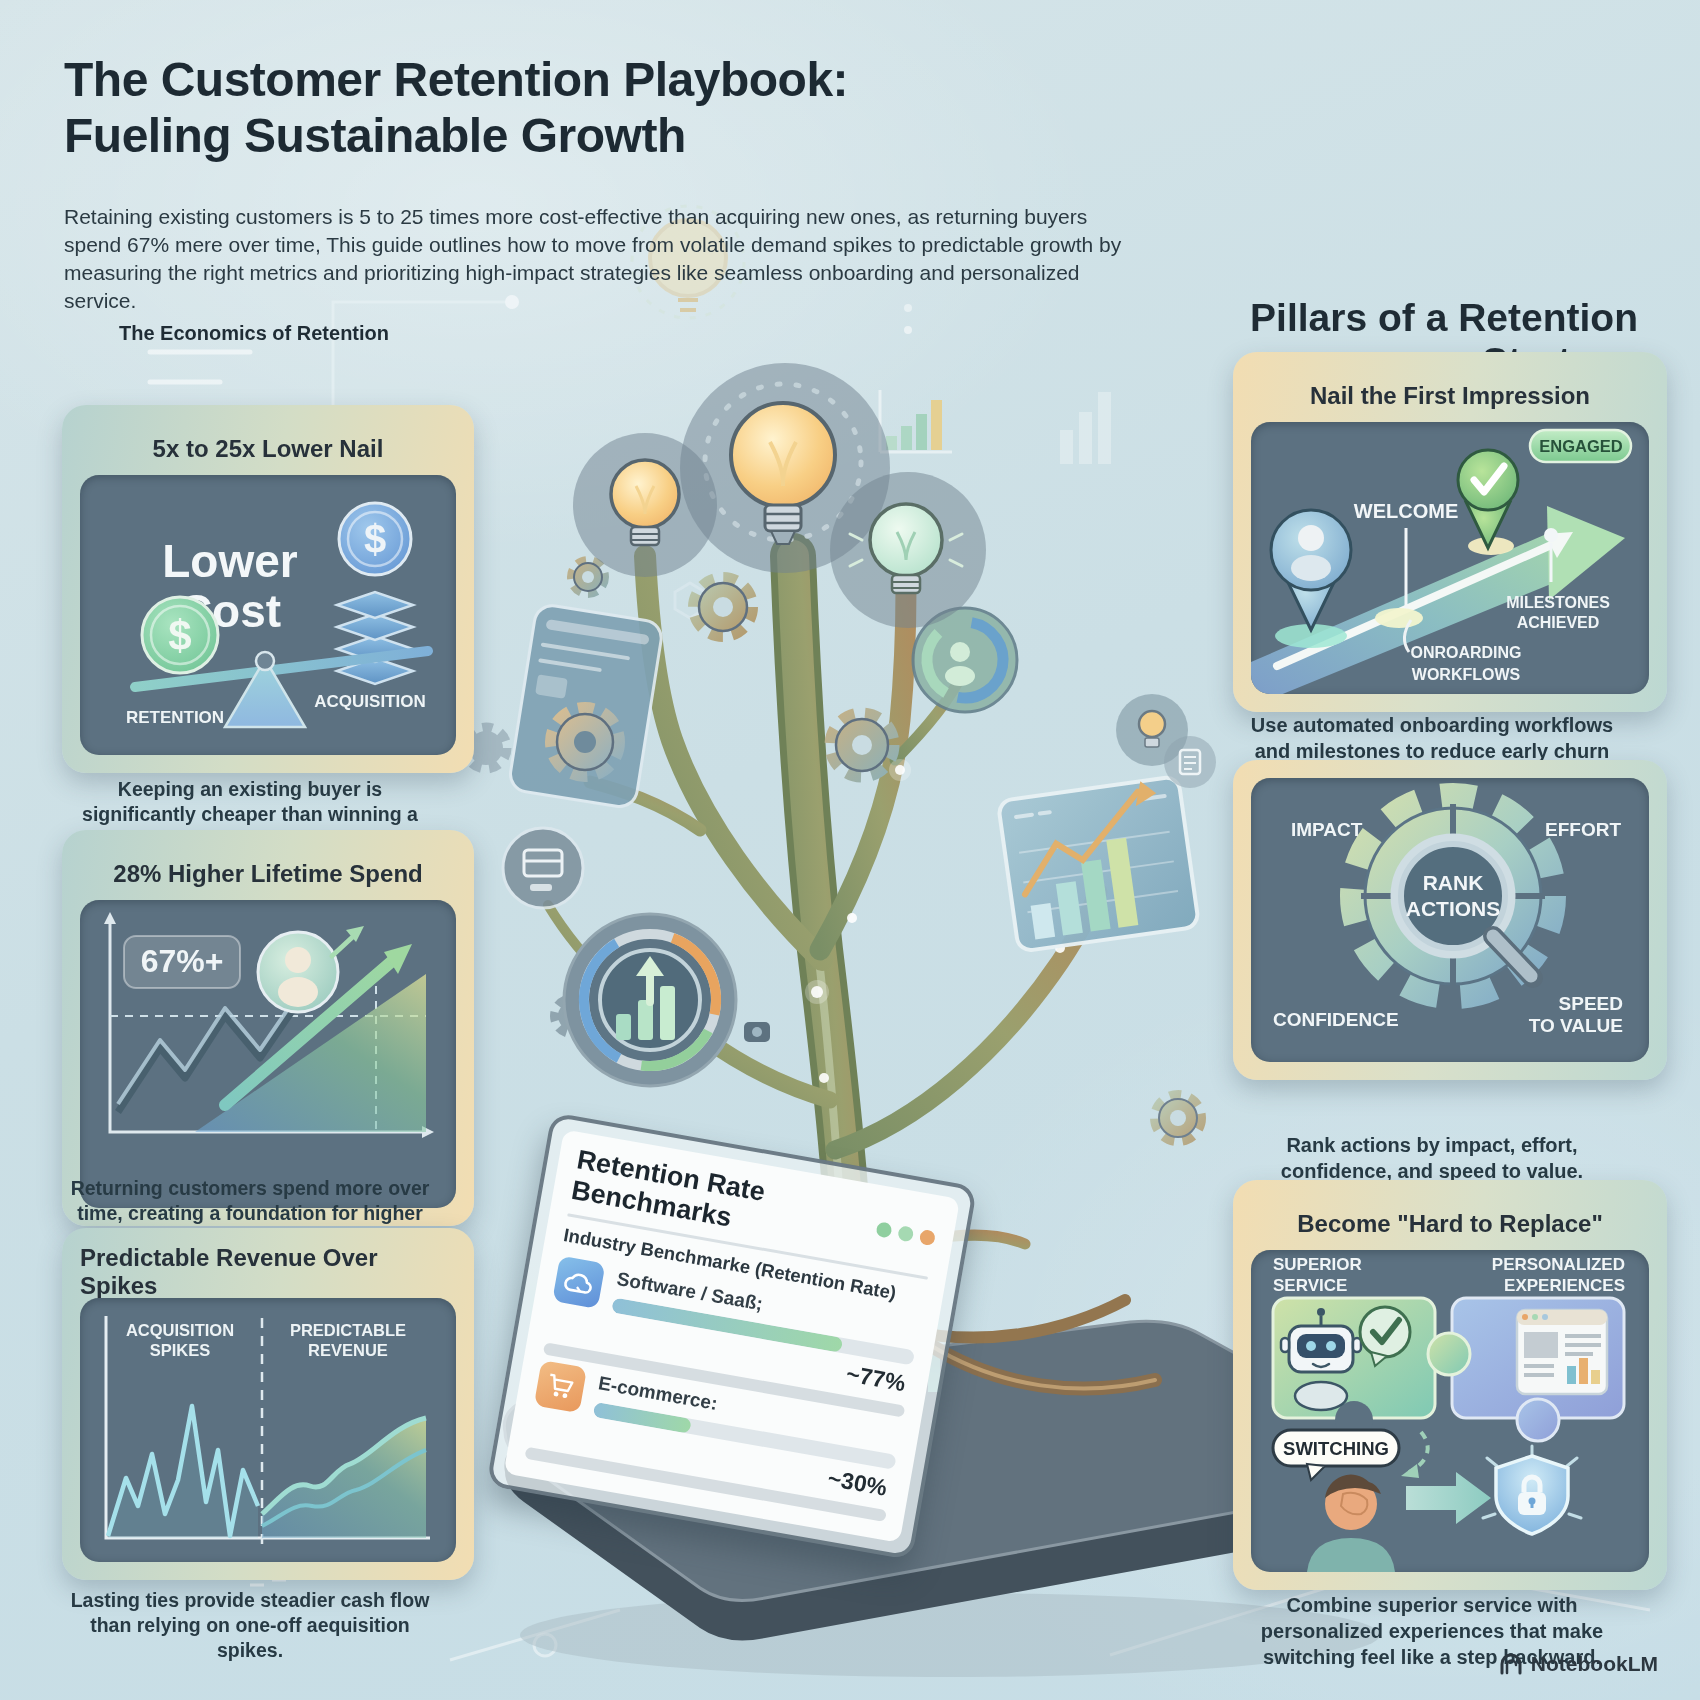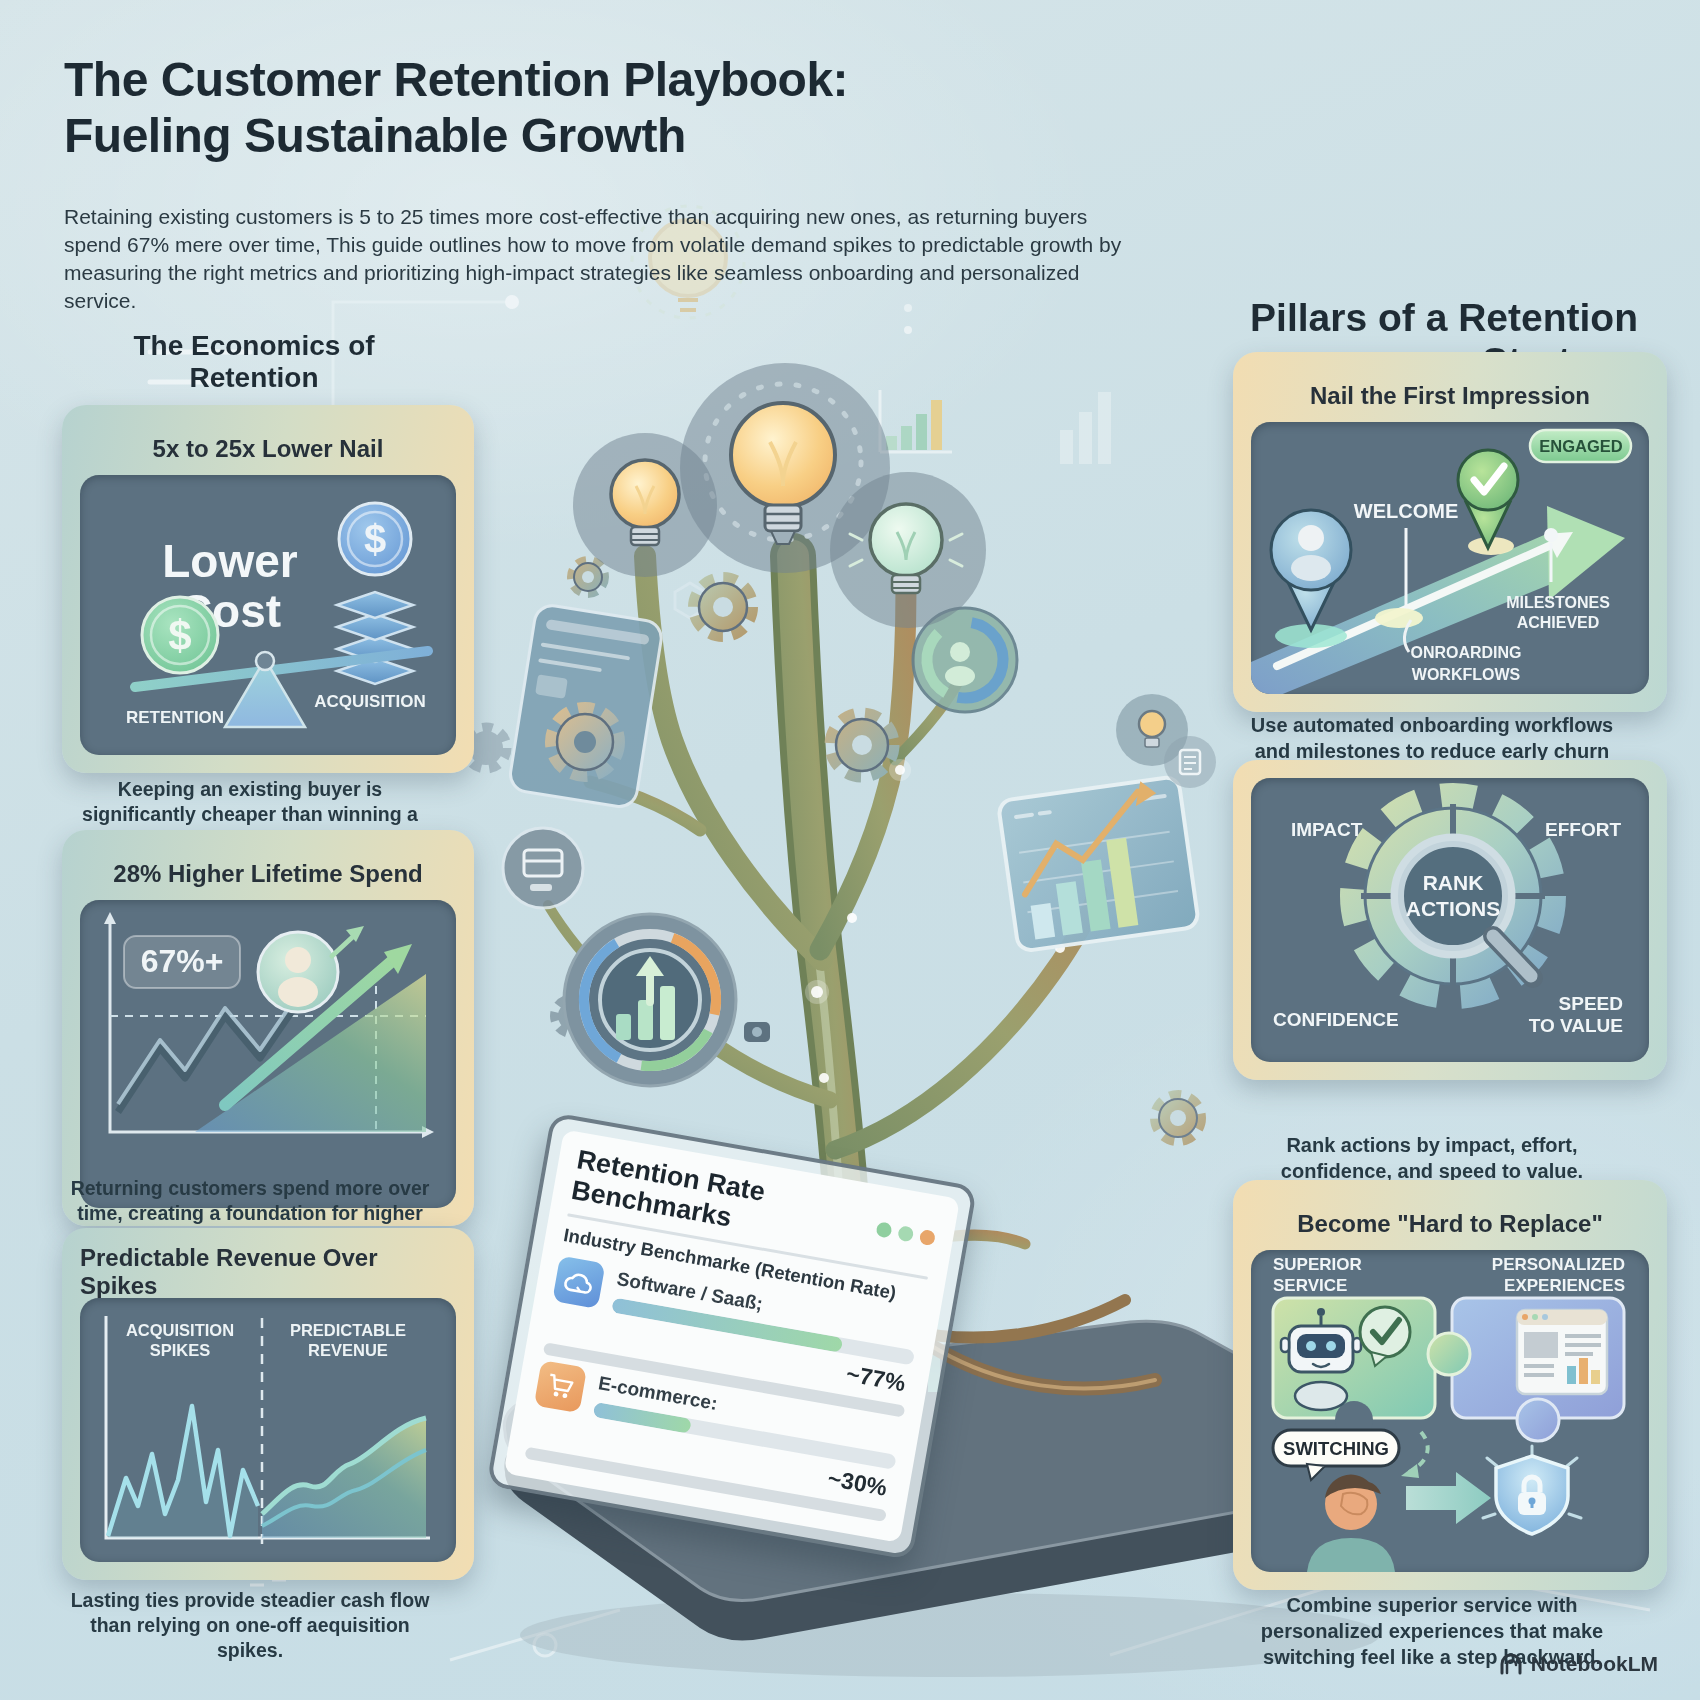--- a/index.html
+++ b/index.html
@@ -8,21 +8,21 @@
     background:
       radial-gradient(900px 500px at 28% 12%, rgba(255,255,255,.30), rgba(255,255,255,0) 70%),
       radial-gradient(800px 600px at 85% 80%, rgba(255,255,255,.18), rgba(255,255,255,0) 70%),
       linear-gradient(160deg,#d6e5e9 0%,#cbdfe5 45%,#c6dde6 100%);}
   .abs{position:absolute;}
   
   #page-title{left:64px;top:52px;width:1200px;font-size:48px;line-height:1.17;font-weight:700;color:#1d2a33;letter-spacing:-.5px;}
   #intro{left:64px;top:182px;width:1060px;font-size:21px;line-height:1.34;font-weight:500;color:#2b3a43;}
   
   .col-heading{font-weight:700;color:#1f2c35;}
-  #econ-heading{left:66px;top:330px;width:376px;font-size:28px;text-align:center;}
+  #econ-heading{left:66px;top:322px;width:376px;font-size:20px;text-align:center;}
   #pillars-heading{left:1226px;top:296px;width:412px;font-size:39px;text-align:right;}
   
   .card{border-radius:24px;padding:18px;box-shadow:0 10px 24px rgba(48,68,82,.25);}
   .card-l{background:linear-gradient(100deg,#b6d2cf 0%,#d3ddc6 48%,#f2ddb2 100%);}
   .card-r{background:linear-gradient(100deg,#f2ddb2 0%,#d9e0ca 50%,#bcd8d2 100%);}
   .card .hdr{height:52px;display:flex;align-items:center;justify-content:center;
     font-size:24px;font-weight:700;color:#27313a;}
   .card .panel{position:relative;background:#5c7181;border-radius:19px;overflow:hidden;
     box-shadow:inset 0 2px 8px rgba(20,35,45,.35);}
   .caption{font-size:19.5px;line-height:1.3;font-weight:700;color:#273a44;text-align:center;}

